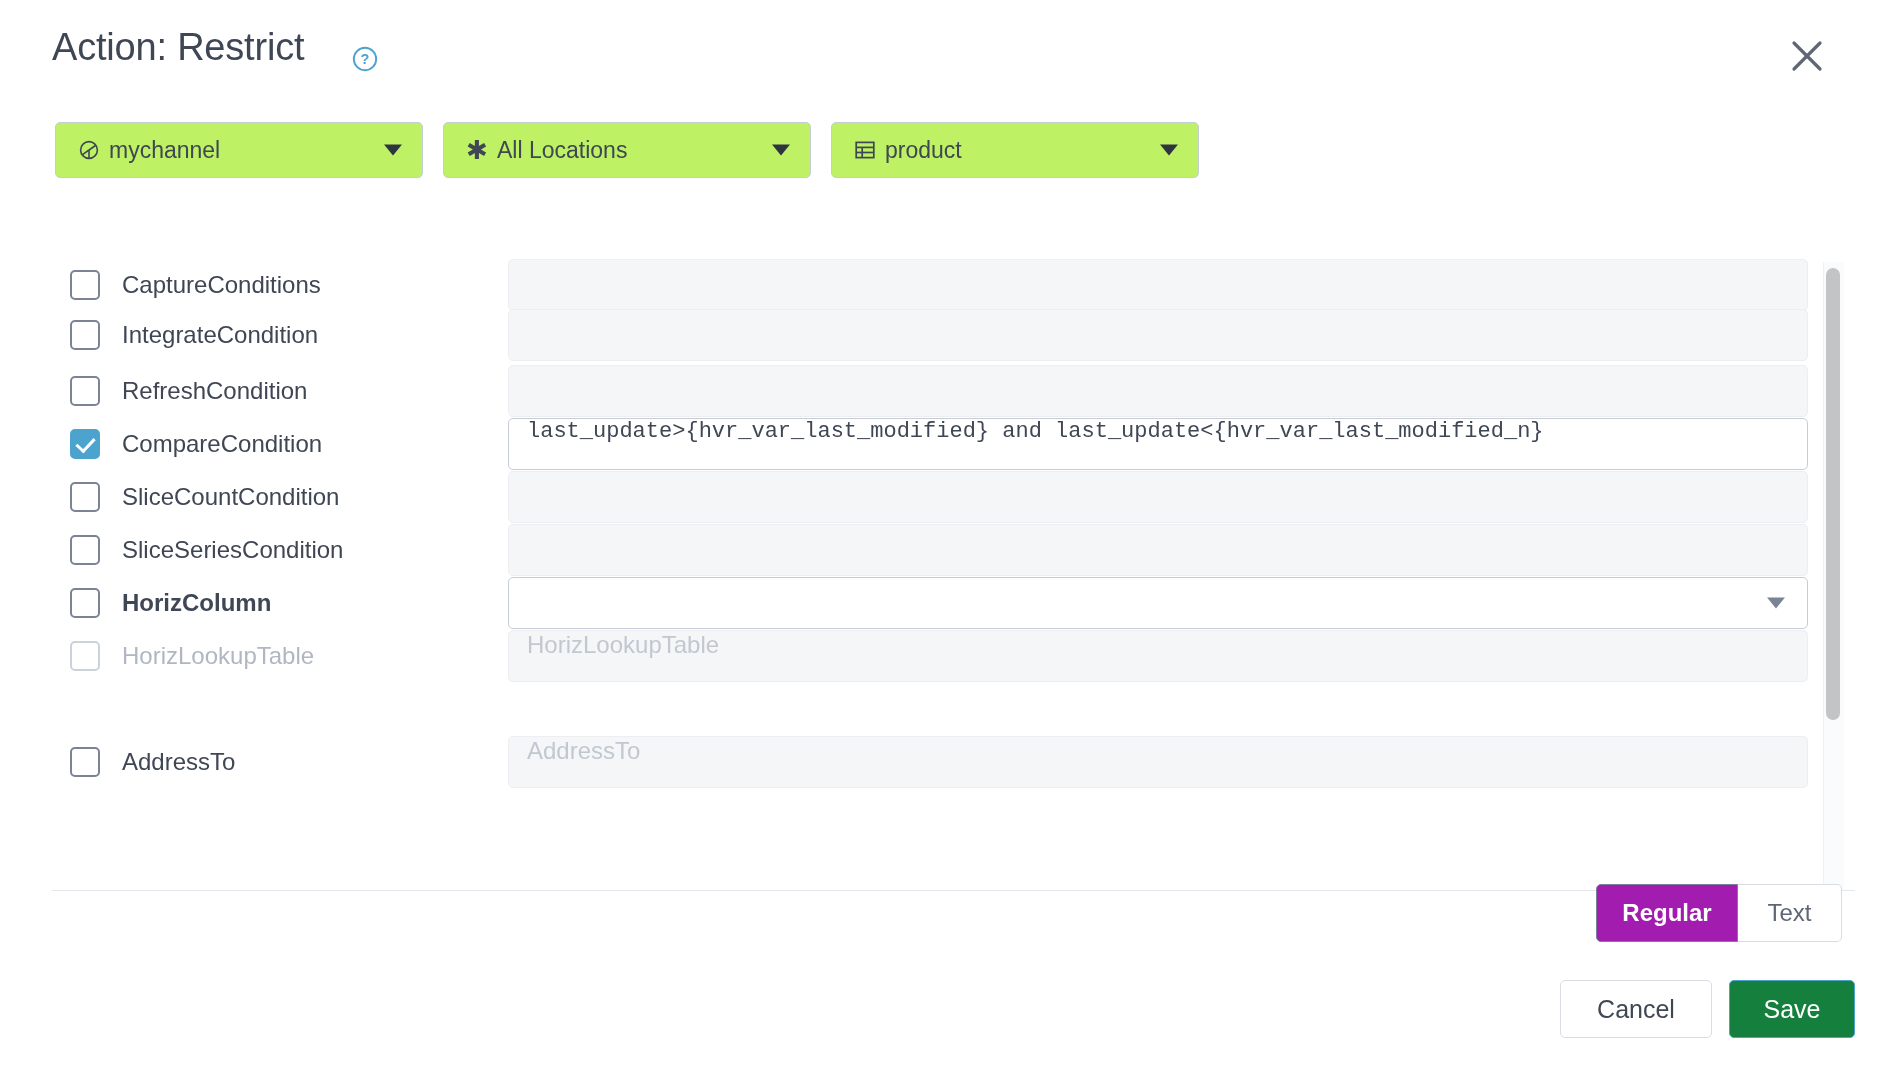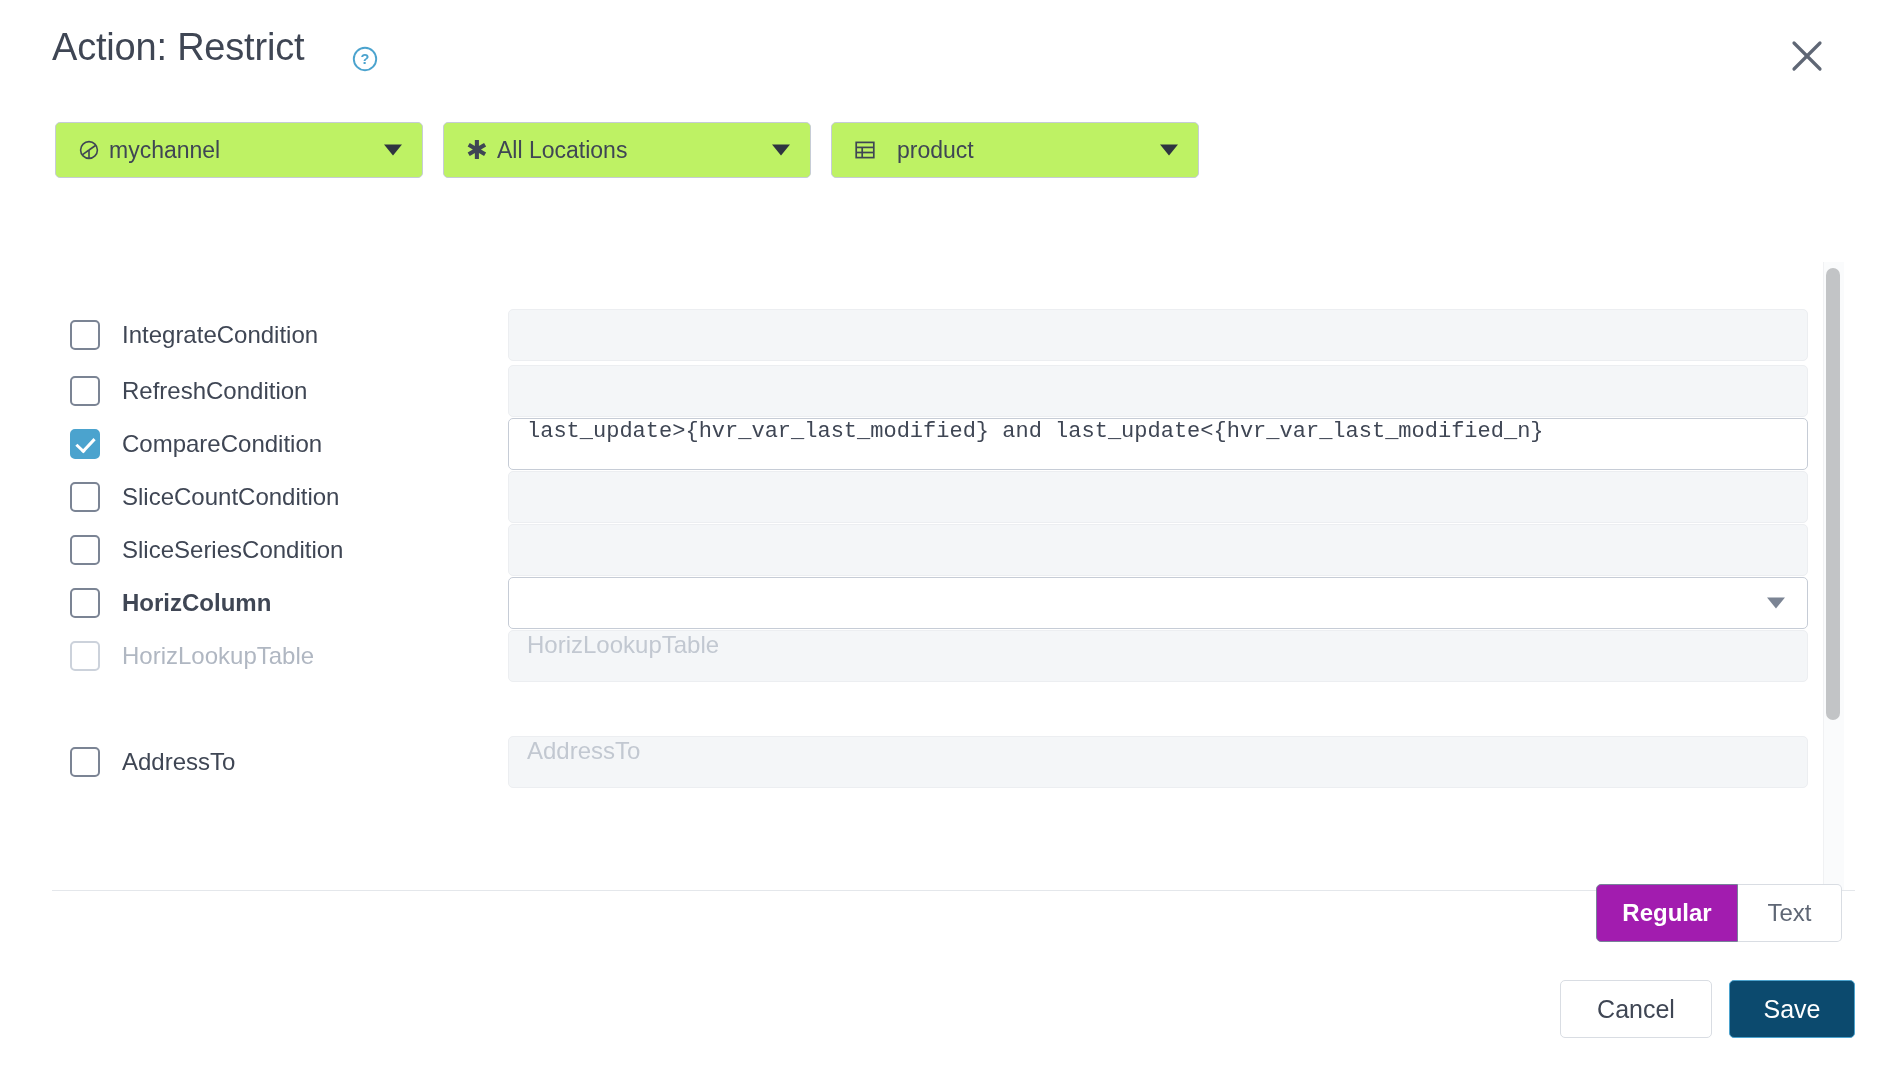--- a/index.html
+++ b/index.html
@@ -91,21 +91,21 @@
     right: 20px;
     top: 50%;
     transform: translateY(-50%);
     width: 0; height: 0;
     border-left: 9px solid transparent;
     border-right: 9px solid transparent;
     border-top: 11px solid #2f3540;
   }
   #sel-channel { left: 55px; width: 368px; }
   #sel-location { left: 443px; width: 368px; }
-  #sel-table { left: 831px; width: 368px; gap: 12px; }
+  #sel-table { left: 831px; width: 368px; }
 
   .ast {
     font-size: 26px;
     line-height: 1;
     color: #3f4654;
   }
 
   
   .scroll-body {
     position: absolute;
@@ -284,21 +284,21 @@
     top: 980px;
     width: 152px;
     background: #ffffff;
     border: 1px solid #d9dde3;
     color: #3f4654;
   }
   #btn-save {
     left: 1729px;
     top: 980px;
     width: 126px;
-    background: #0c4a6e;
+    background: #15803d;
     border: 1px solid #4ba3ce;
     color: #ffffff;
   }
 </style>
 </head>
 <body>
 
 <div class="dialog-header">
   <div class="dialog-title">Action: Restrict</div>
 
@@ -348,20 +348,25 @@
         <line x1="8.2" y1="8.4" x2="8.2" y2="18.6" stroke="#3f4654" stroke-width="1.7"></line>
         <line x1="2.2" y1="13.5" x2="19.8" y2="13.5" stroke="#3f4654" stroke-width="1.7"></line>
       </svg>
     </span>
     <span class="selector-label">product</span>
     <span class="selector-caret"></span>
   </div>
 </div>
 
 <div class="scroll-body" id="param-list">
+    <div class="param-row" style="top: 0px;">
+      <div class="cb"></div>
+      <div class="param-label">CaptureConditions</div>
+      <div class="field"></div>
+    </div>
     <div class="param-row" style="top: 50px;">
       <div class="cb"></div>
       <div class="param-label">IntegrateCondition</div>
       <div class="field"></div>
     </div>
     <div class="param-row" style="top: 106px;">
       <div class="cb"></div>
       <div class="param-label">RefreshCondition</div>
       <div class="field"></div>
     </div>

